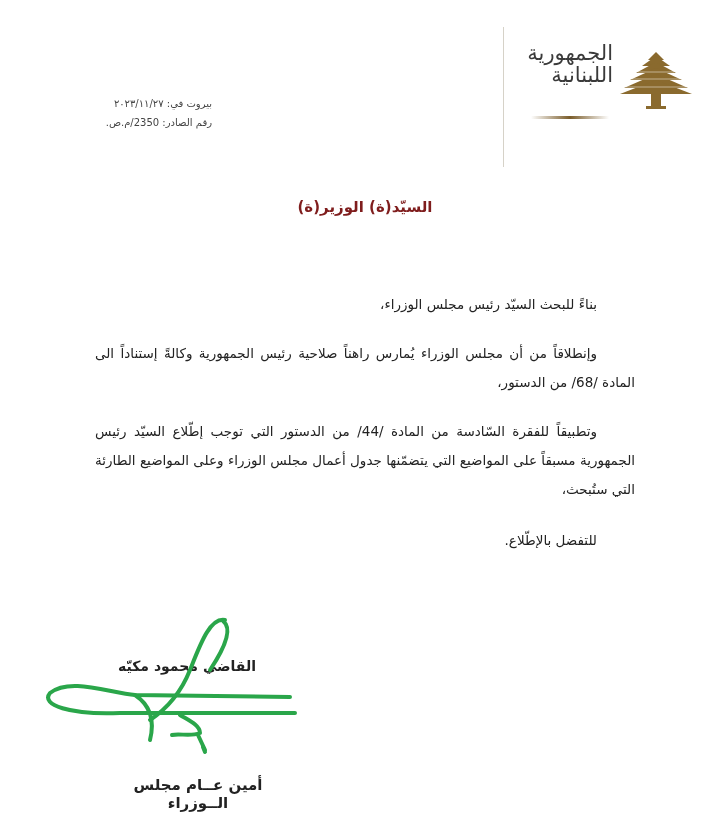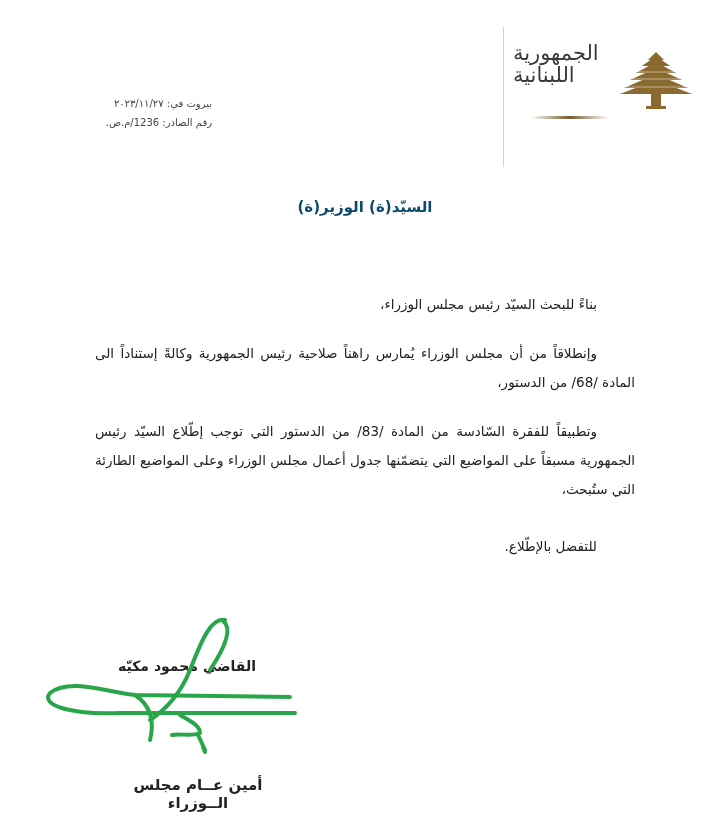--- a/index.html
+++ b/index.html
@@ -31,21 +31,21 @@
       position: absolute;
       left: 0; top: 7px;
       width: 1px; height: 140px;
       background: #d6d2c8;
     }
     .letterhead-title {
       position: absolute;
       right: 100px; top: 22px;
       width: 100px;
       direction: rtl;
-      text-align: left;
+      text-align: right;
       font-family: "DejaVu Serif", "Liberation Serif", serif;
       color: #3a3a3a;
       line-height: 22px;
     }
     .letterhead-title .l1 { display:block; font-size: 21px; letter-spacing: 1px; }
     .letterhead-title .l2 { display:block; font-size: 21px; letter-spacing: 1px; }
     .letterhead-rule {
       position: absolute;
       left: 28px; top: 96px;
       width: 78px; height: 3px;
@@ -80,39 +80,39 @@
     }
     
     .addressee {
       position: absolute;
       left: 250px; top: 198px;
       width: 230px;
       text-align: center;
       direction: rtl;
       font-weight: bold;
       font-size: 15px;
-      color: #0c4a6e;
+      color: #7f1d1d;
     }
     
     .body-text {
       position: absolute;
       left: 95px; top: 290px;
       width: 540px;
       direction: rtl;
       text-align: justify;
       font-size: 13.5px;
       line-height: 29px;
       color: #222222;
     }
     .body-text p {
       margin: 0 0 20px 0;
       text-indent: 38px;
     }
     .body-text p.closing {
-      margin-top: 28px;
+      margin-top: 22px;
     }
     
     .sig-name {
       position: absolute;
       left: 112px; top: 658px;
       width: 150px;
       text-align: center;
       direction: rtl;
       font-weight: bold;
       font-size: 14px;
@@ -162,29 +162,29 @@
       <g stroke="#ffffff" stroke-width="0.8" opacity="0.6">
         <line x1="20" y1="22" x2="56" y2="22"></line>
         <line x1="14" y1="29" x2="62" y2="29"></line>
         <line x1="8" y1="37" x2="68" y2="37"></line>
       </g>
     </svg>
   </div>
 
   <div class="meta">
     <div>بيروت في: ٢٠٢٣/١١/٢٧</div>
-    <div>رقم الصادر: 1236/م.ص.</div>
+    <div>رقم الصادر: 2350/م.ص.</div>
   </div>
 
   <div class="addressee">السيّد(ة) الوزير(ة)</div>
 
   <div class="body-text">
     <p>بناءً للبحث السيّد رئيس مجلس الوزراء،</p>
     <p>وإنطلاقاً من أن مجلس الوزراء يُمارس راهناً صلاحية رئيس الجمهورية وكالةً إستناداً الى المادة /68/ من الدستور،</p>
-    <p>وتطبيقاً للفقرة السّادسة من المادة /83/ من الدستور التي توجب إطّلاع السيّد رئيس الجمهورية مسبقاً على المواضيع التي يتضمّنها جدول أعمال مجلس الوزراء وعلى المواضيع الطارئة التي ستُبحث،</p>
+    <p>وتطبيقاً للفقرة السّادسة من المادة /44/ من الدستور التي توجب إطّلاع السيّد رئيس الجمهورية مسبقاً على المواضيع التي يتضمّنها جدول أعمال مجلس الوزراء وعلى المواضيع الطارئة التي ستُبحث،</p>
     <p class="closing">للتفضل بالإطّلاع.</p>
   </div>
 
   <div class="sig-name">القاضي محمود مكيّه</div>
 
   <svg class="signature-scribble" viewBox="0 0 260 150">
     <g fill="none" stroke="#2aa64a" stroke-width="4" stroke-linecap="round" stroke-linejoin="round">
       <path d="M185,5 C170,2 160,30 150,55 C140,80 125,95 110,105"></path>
       <path d="M183,6 C195,15 180,40 170,55"></path>
       <path d="M250,82 L95,80 C70,78 30,62 10,78 C0,90 30,100 80,98 L255,98"></path>

